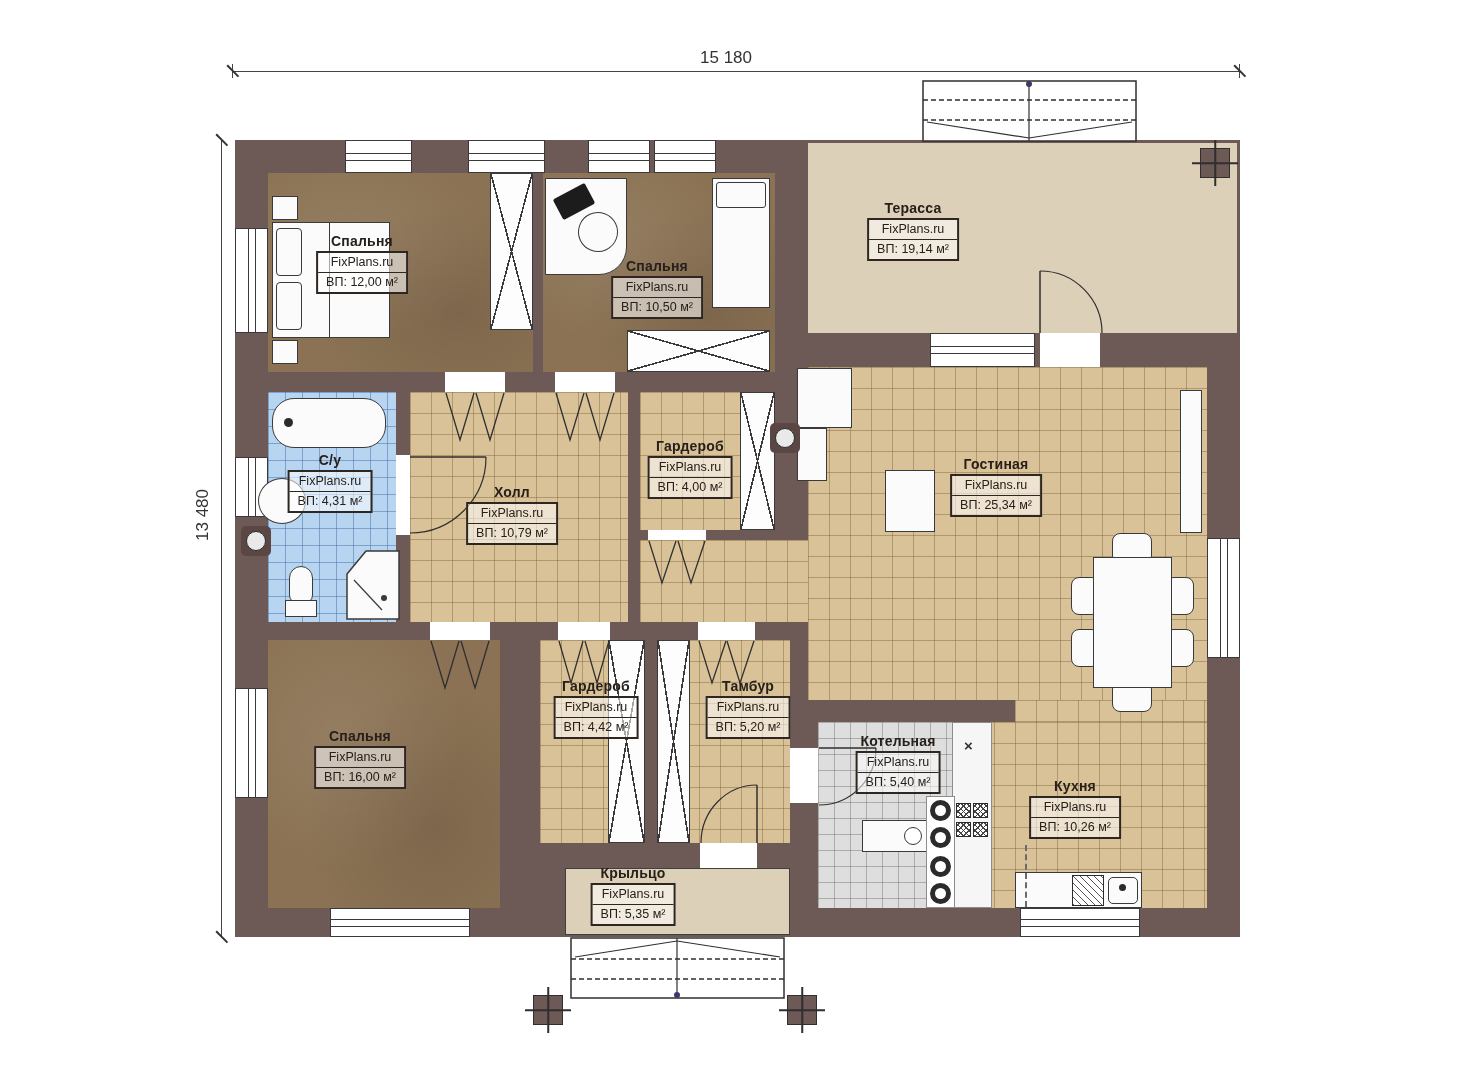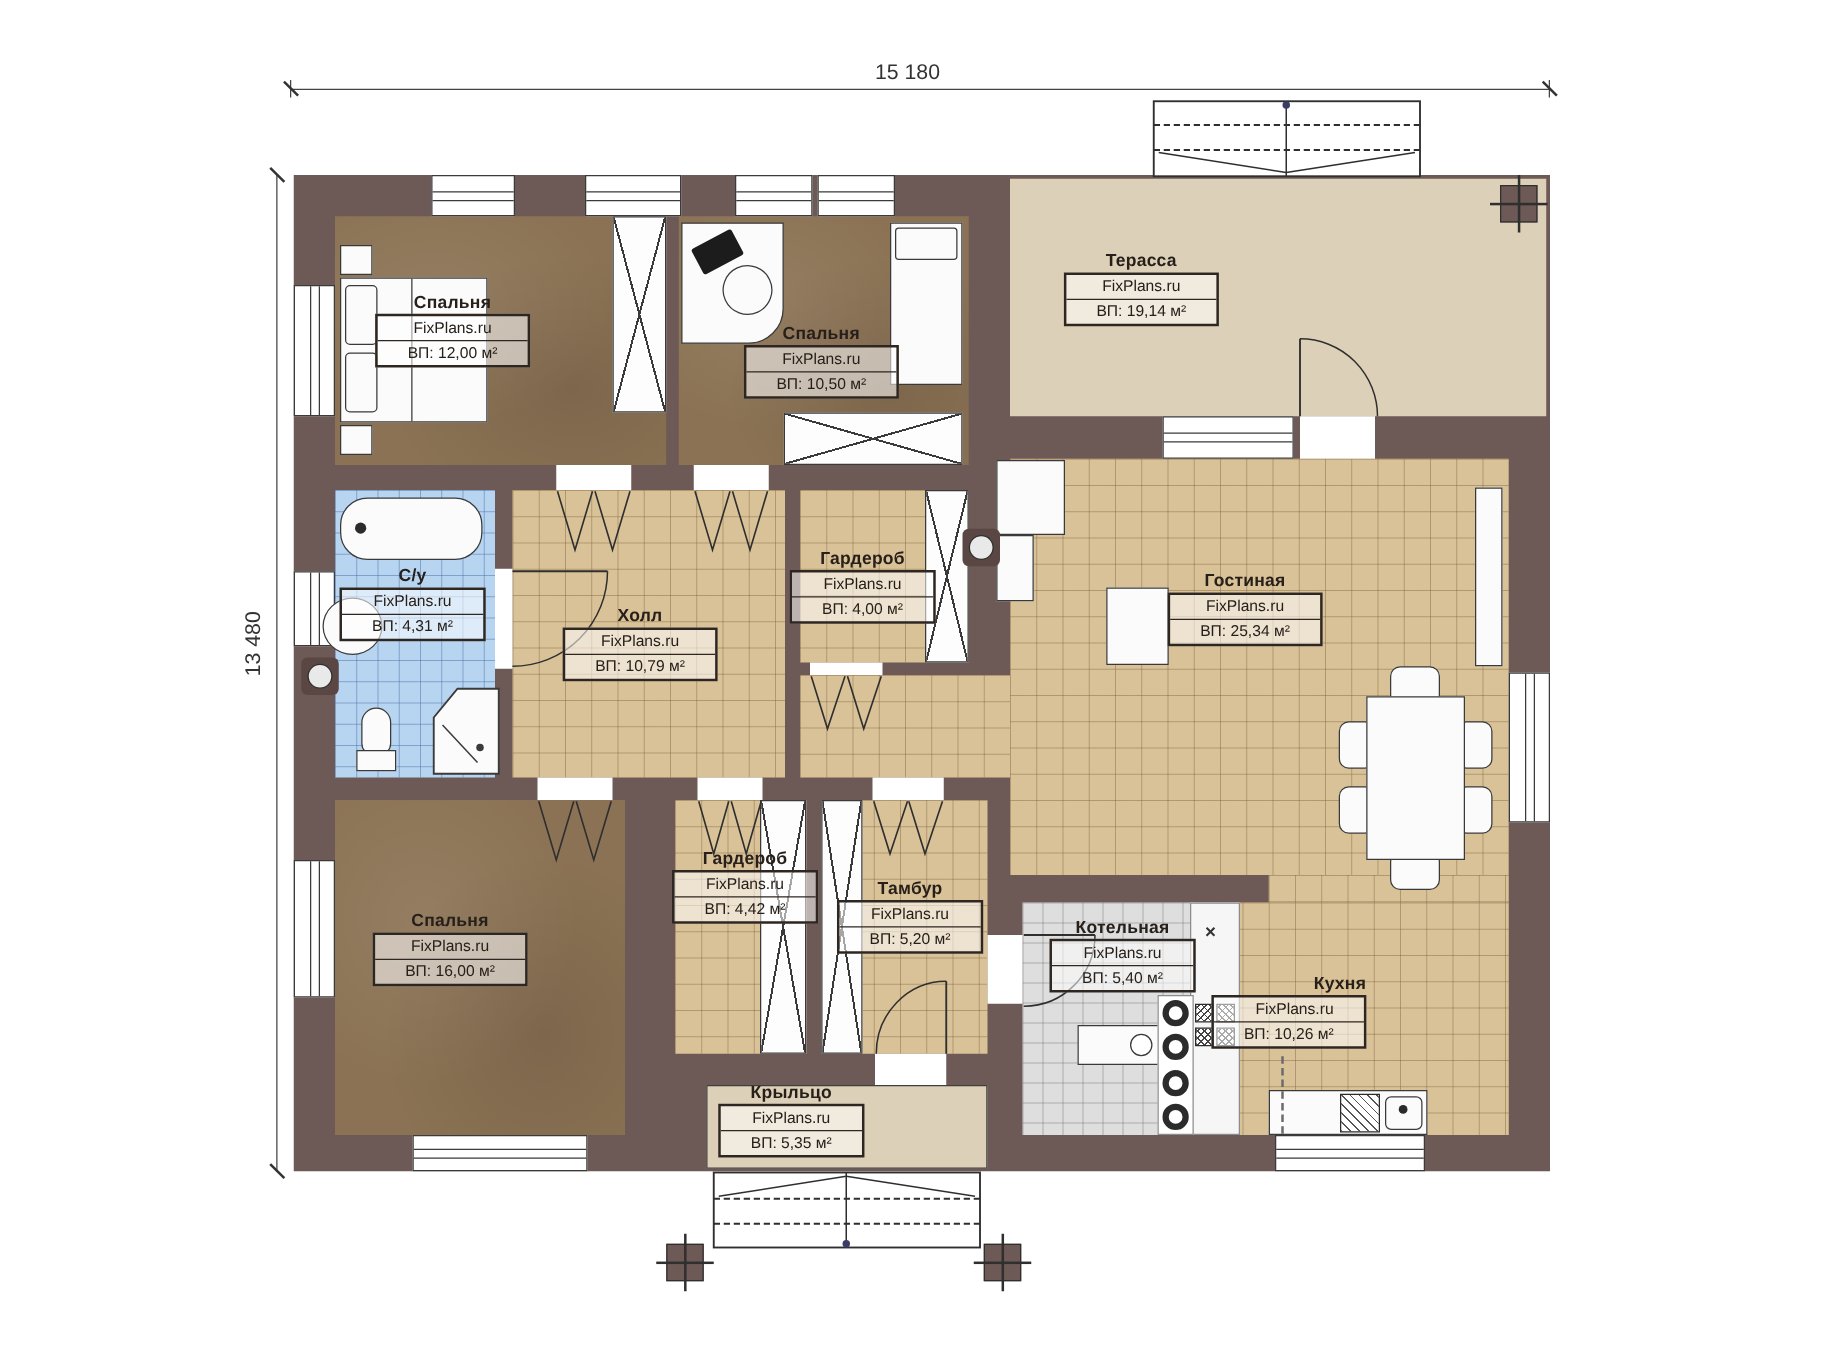--- a/index.html
+++ b/index.html
@@ -45,21 +45,21 @@
     background-image:repeating-linear-gradient(45deg,#555 0 1px,transparent 1px 5px);}
   .post{background:#6d5955;border:1.5px solid #2f2f2f;overflow:visible;}
   .post::before{content:"";position:absolute;left:-9px;right:-9px;top:50%;height:1.5px;background:#2f2f2f;transform:translateY(-50%);}
   .post::after{content:"";position:absolute;top:-9px;bottom:-9px;left:50%;width:1.5px;background:#2f2f2f;transform:translateX(-50%);}
   .vent{background:#5a4744;border-radius:5px;}
   .vent-hole{position:absolute;inset:5px;background:#e9e9e9;border:1.5px solid #2f2f2f;border-radius:50%;}
   
   .room-label{position:absolute;transform:translateX(-50%);text-align:center;white-space:nowrap;color:#27201a;z-index:30;}
   .rl-name{font-size:14px;font-weight:bold;margin-bottom:2px;letter-spacing:.2px;}
   .rl-box{display:inline-block;border:2px solid #2e2620;background:rgba(255,255,255,.55);}
-  .rl-row{padding:1px 24px;font-size:12.5px;line-height:17px;}
+  .rl-row{padding:1px 8px;font-size:12.5px;line-height:17px;}
   .rl-row + .rl-row{border-top:1.5px solid #2e2620;}
   
   .dim{color:#333;font-size:17px;}
   .dim-line-h{background:#444;height:1.2px;}
   .dim-line-v{background:#444;width:1.2px;}
   .tick{width:16px;height:1.5px;background:#333;transform:rotate(45deg);}
   .endmark-v{width:1.2px;height:14px;background:#444;}
   .dashed-v{border-left:2px dashed #6b6b6b;}
   .xmark{font-size:15px;color:#333;font-weight:bold;line-height:1;}
   svg{display:block;overflow:visible;}
@@ -299,35 +299,35 @@
       <div class="rl-row">ВП: 16,00 м²</div>
     </div>
   </div>
   <div class="room-label" style="left:596px;top:678px;">
     <div class="rl-name">Гардероб</div>
     <div class="rl-box">
       <div class="rl-row">FixPlans.ru</div>
       <div class="rl-row">ВП: 4,42 м²</div>
     </div>
   </div>
-  <div class="room-label" style="left:728px;top:678px;margin-top:24px;">
+  <div class="room-label" style="left:748px;top:678px;">
     <div class="rl-name">Тамбур</div>
     <div class="rl-box">
       <div class="rl-row">FixPlans.ru</div>
       <div class="rl-row">ВП: 5,20 м²</div>
     </div>
   </div>
   <div class="room-label" style="left:898px;top:733px;">
     <div class="rl-name">Котельная</div>
     <div class="rl-box">
       <div class="rl-row">FixPlans.ru</div>
       <div class="rl-row">ВП: 5,40 м²</div>
     </div>
   </div>
-  <div class="room-label" style="left:1031px;top:778px;text-align:right;">
+  <div class="room-label" style="left:1075px;top:778px;">
     <div class="rl-name">Кухня</div>
     <div class="rl-box">
       <div class="rl-row">FixPlans.ru</div>
       <div class="rl-row">ВП: 10,26 м²</div>
     </div>
   </div>
   <div class="room-label" style="left:633px;top:865px;">
     <div class="rl-name">Крыльцо</div>
     <div class="rl-box">
       <div class="rl-row">FixPlans.ru</div>

